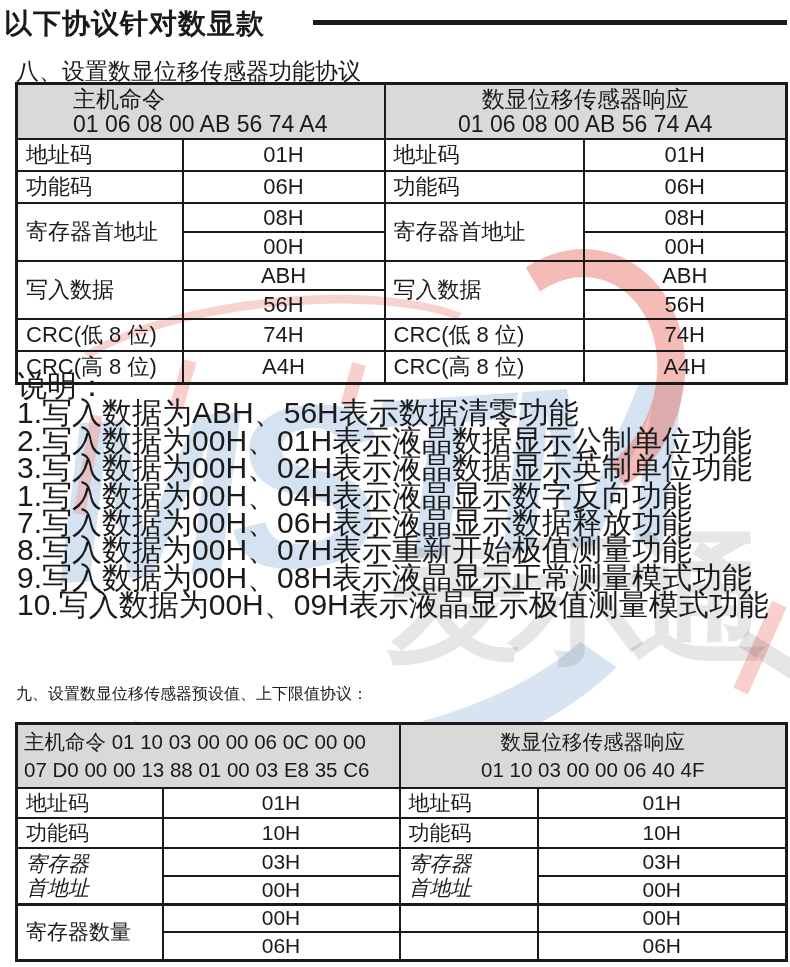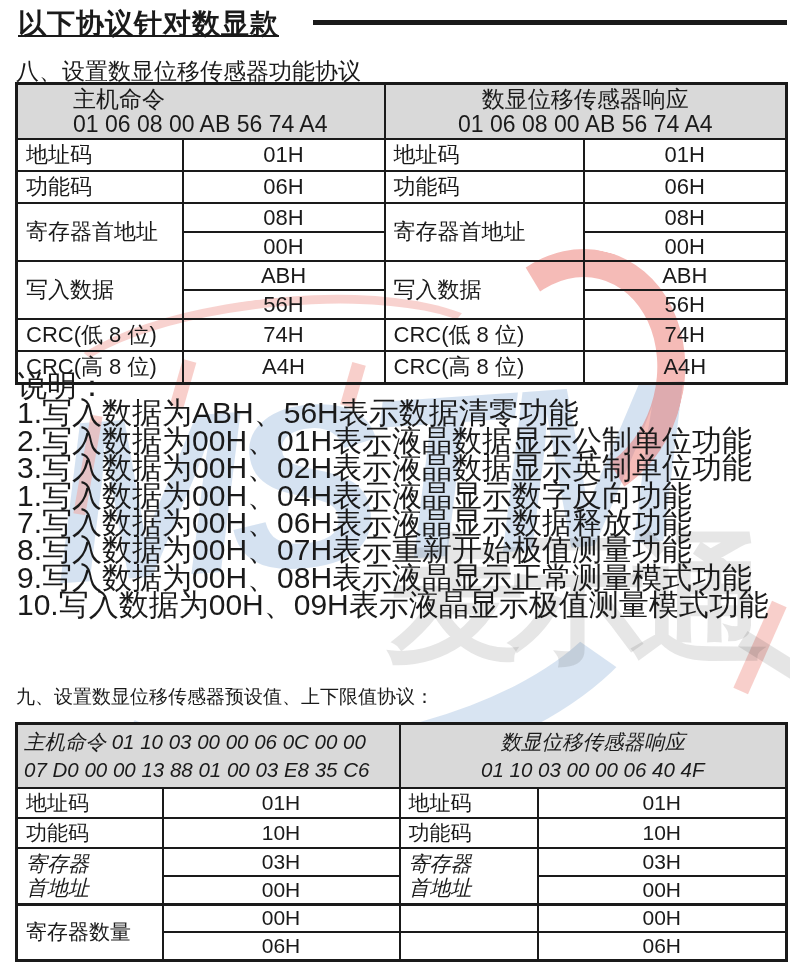--- a/index.html
+++ b/index.html
@@ -37,36 +37,36 @@
   .wm-slash-c { left:82px;  top:415px; width:12px; height:100px; transform:rotate(10deg); }
   .wm-slash-d { left:752px; top:600px; width:16px; height:95px; transform:rotate(24deg); }
   .wm-cjk {
     left:386px; top:524px; font-size:138px; font-weight:bold; line-height:150px;
     letter-spacing:-16px; color:rgba(50,50,50,0.12); white-space:nowrap;
   }
   .wm-gray-slash { left:738px; top:646px; width:62px; height:18px;
     background:rgba(0,0,0,0.10); transform:rotate(32deg); }
   
   .content { position:absolute; inset:0; z-index:1; }
-  .title { position:absolute; left:18px; top:5px; font-size:28px; font-weight:bold; letter-spacing:1px;text-decoration:underline; }
+  .title { position:absolute; left:4px; top:5px; font-size:28px; font-weight:bold; letter-spacing:1px; }
   .title-rule { position:absolute; left:313px; top:20px; width:474px; height:5px; background:#1a1a1a; }
   .h8 { position:absolute; left:16px; top:56px; font-size:23px; }
-  .h9 { position:absolute; left:16px; top:684px; font-size:19px;font-family:Liberation Mono, monospace; }
+  .h9 { position:absolute; left:16px; top:684px; font-size:16px;font-family:Liberation Mono, monospace; }
 
   table { border-collapse:collapse; table-layout:fixed;padding-left:44px; }
   td { border:2px solid #1a1a1a; padding:0; overflow:hidden; vertical-align:middle; }
   .t1 { position:absolute; left:15px; top:82px; width:770px; border:3px solid #1a1a1a; }
   .t2 { position:absolute; left:15px; top:722px; width:770px; border:3px solid #1a1a1a; }
   .t1 td { font-size:22px; }
   .t2 td { font-size:21px; }
   .t1 tr.r { height:29px; }
   .t2 tr.r { height:28px; }
   .hd { background:#d9d9d9; text-align:center; }
   .t1 .hd { height:53px; font-size:23px; line-height:25px; }
-  .t2 .hd { height:62px; font-size:20.5px; line-height:28px;font-style:italic; }
+  .t2 .hd { height:62px; font-size:20.5px; line-height:28px; }
   .hd-left { text-align:left; }
   .t1 .hd-left { padding-left:55px; }
   .t2 .hd-left { padding-left:6px; }
   .lab { text-align:left; padding-left:8px; }
   .val { text-align:center;margin-left:15px; }
   .thick-top { border-top:3px solid #1a1a1a; }
   .lab2line div { line-height:24px;font-style:italic; }
 
   .notes { position:absolute; left:17px; top:372px; font-size:30px; line-height:27.4px; }
 </style>

